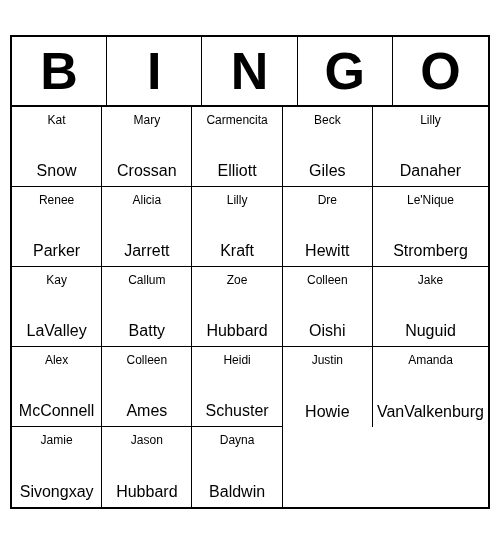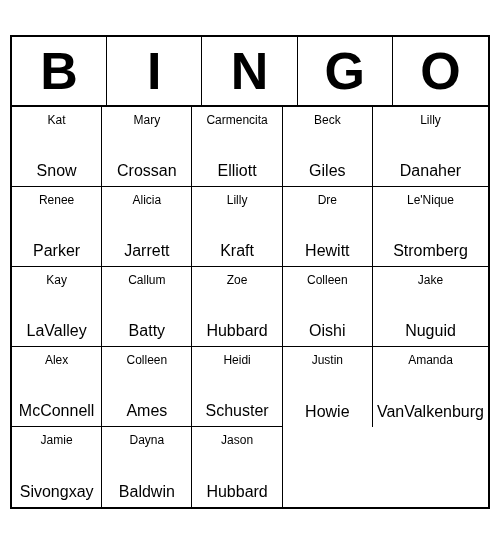--- a/index.html
+++ b/index.html
@@ -176,23 +176,23 @@
         <span class="cell-first">Amanda</span>
         <span class="cell-spacer"></span>
         <span class="cell-last">VanValkenburg</span>
       </div>
       <div class="bingo-cell">
         <span class="cell-first">Jamie</span>
         <span class="cell-spacer"></span>
         <span class="cell-last">Sivongxay</span>
       </div>
       <div class="bingo-cell">
+        <span class="cell-first">Jason</span>
+        <span class="cell-spacer"></span>
+        <span class="cell-last">Hubbard</span>
+      </div>
+      <div class="bingo-cell">
         <span class="cell-first">Dayna</span>
         <span class="cell-spacer"></span>
         <span class="cell-last">Baldwin</span>
-      </div>
-      <div class="bingo-cell">
-        <span class="cell-first">Jason</span>
-        <span class="cell-spacer"></span>
-        <span class="cell-last">Hubbard</span>
       </div>
     </div>
 </div>
 
 </body></html>

